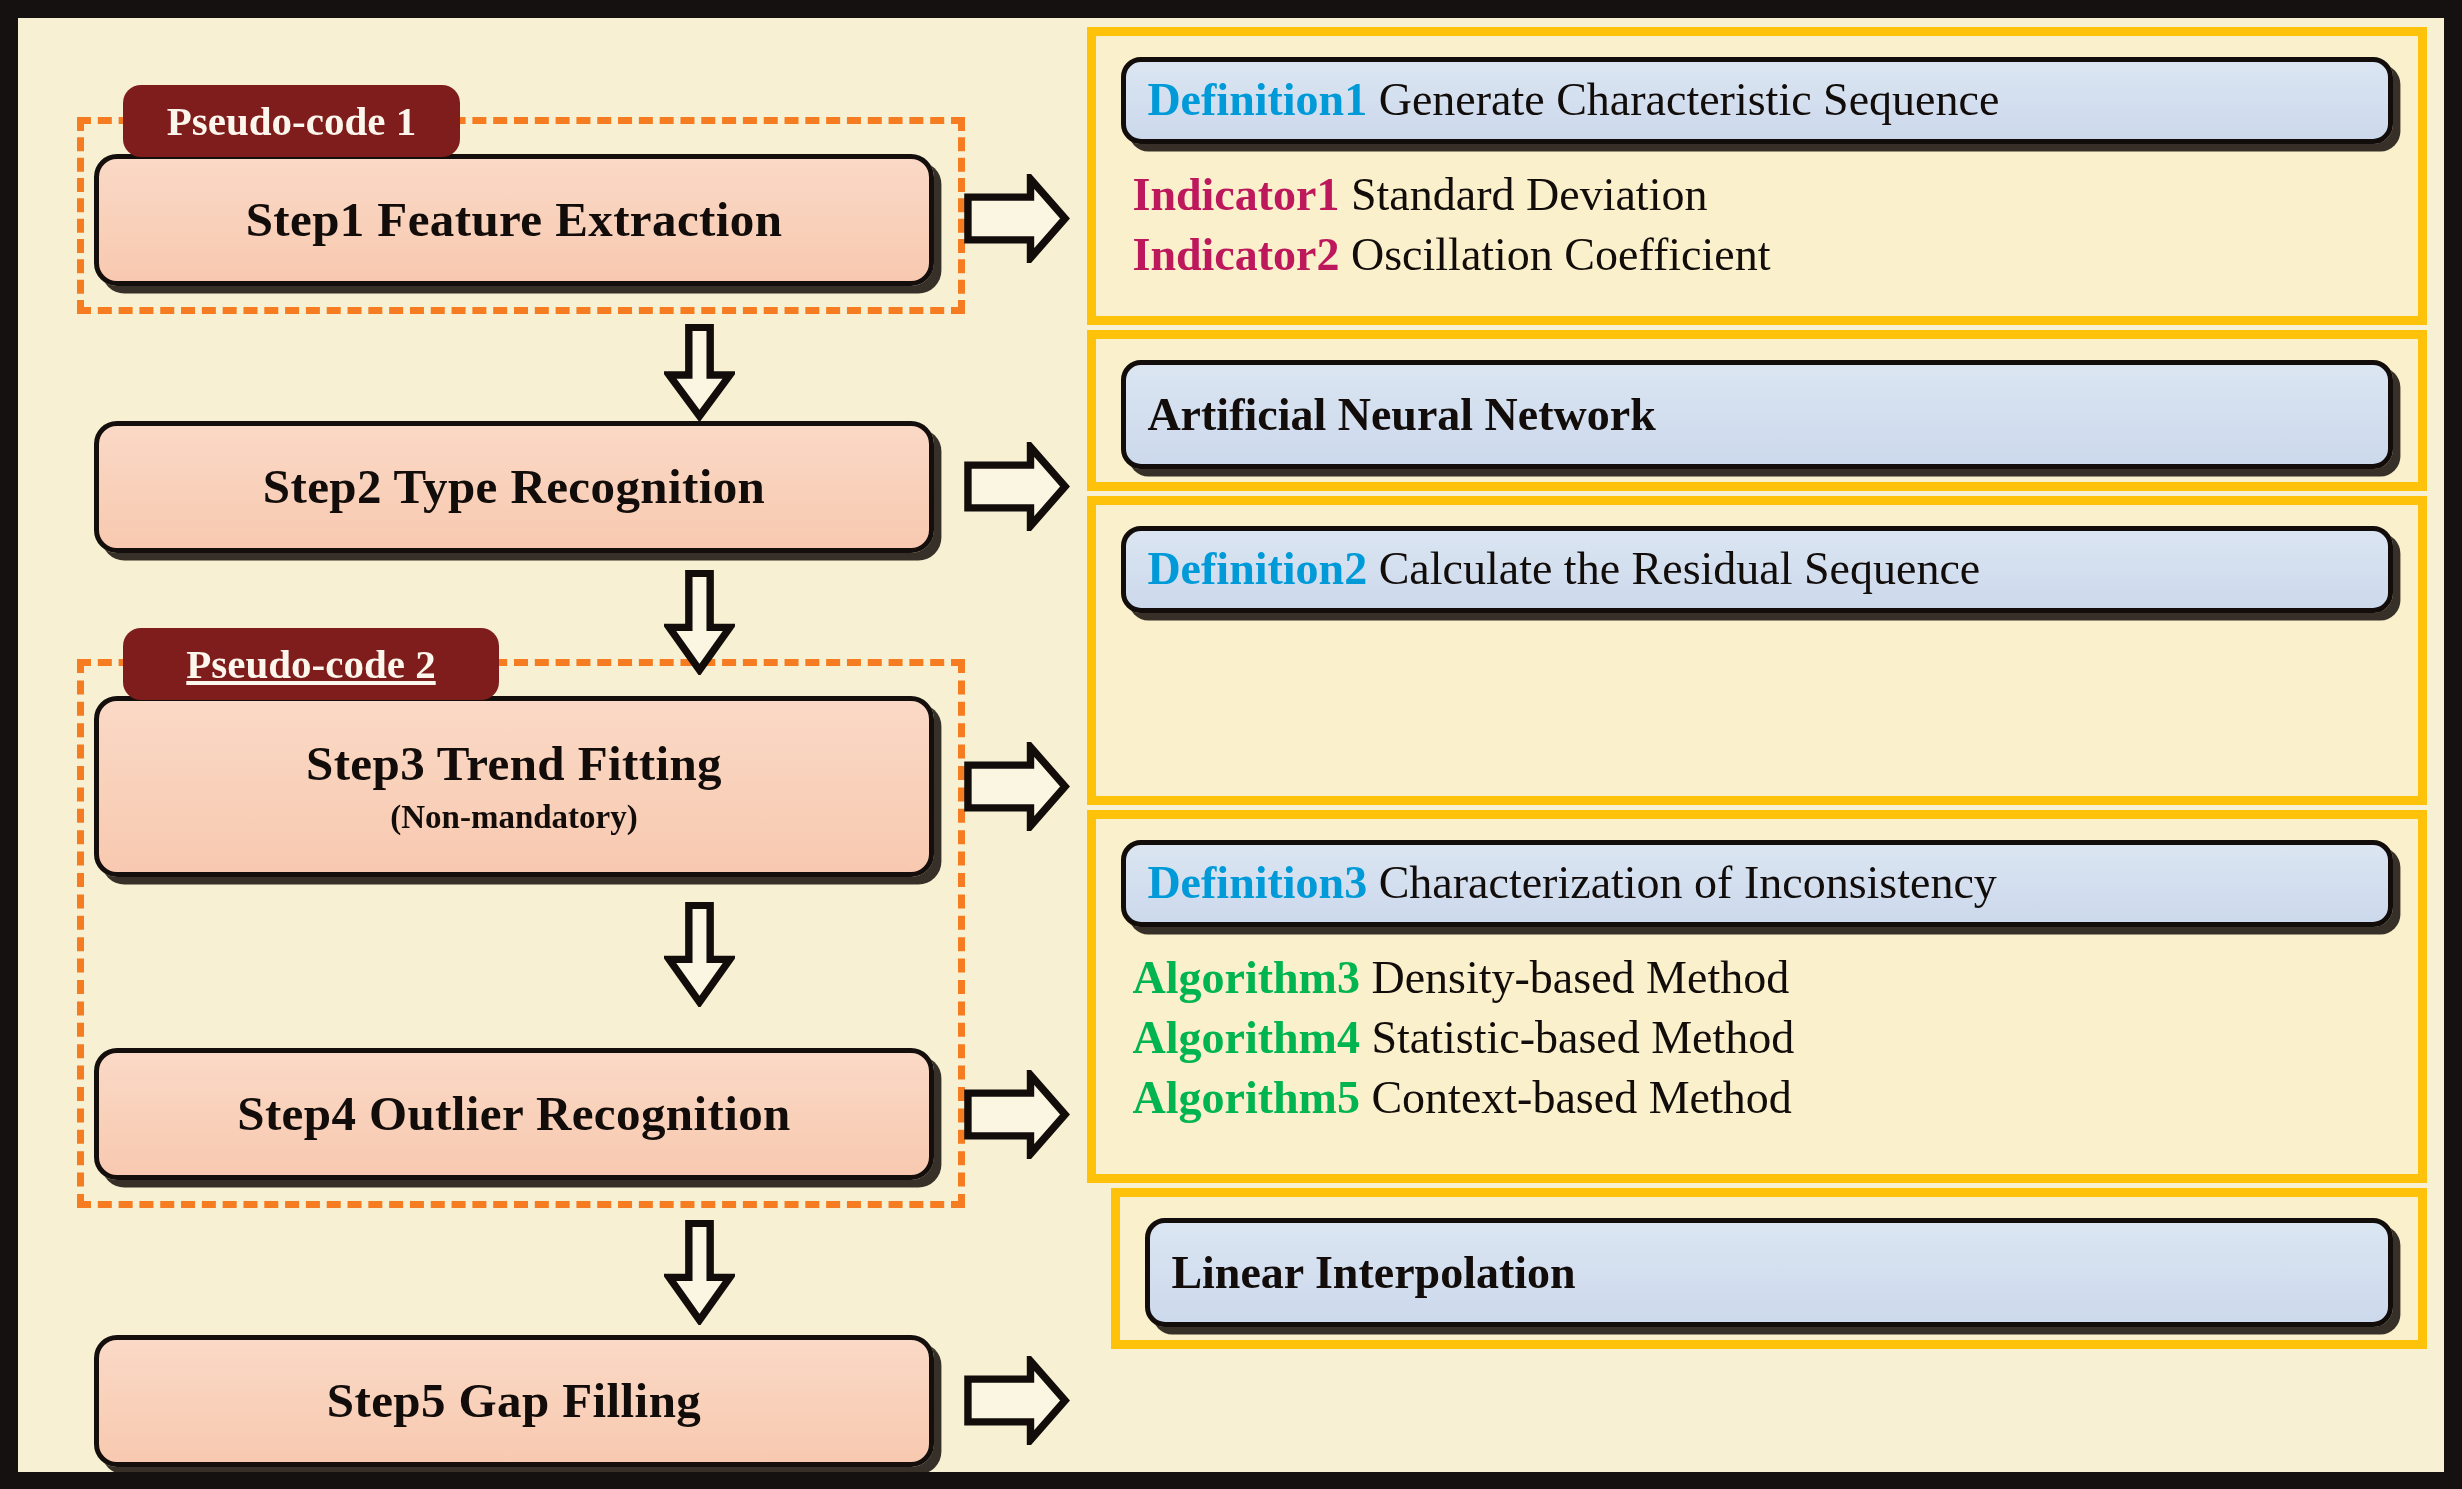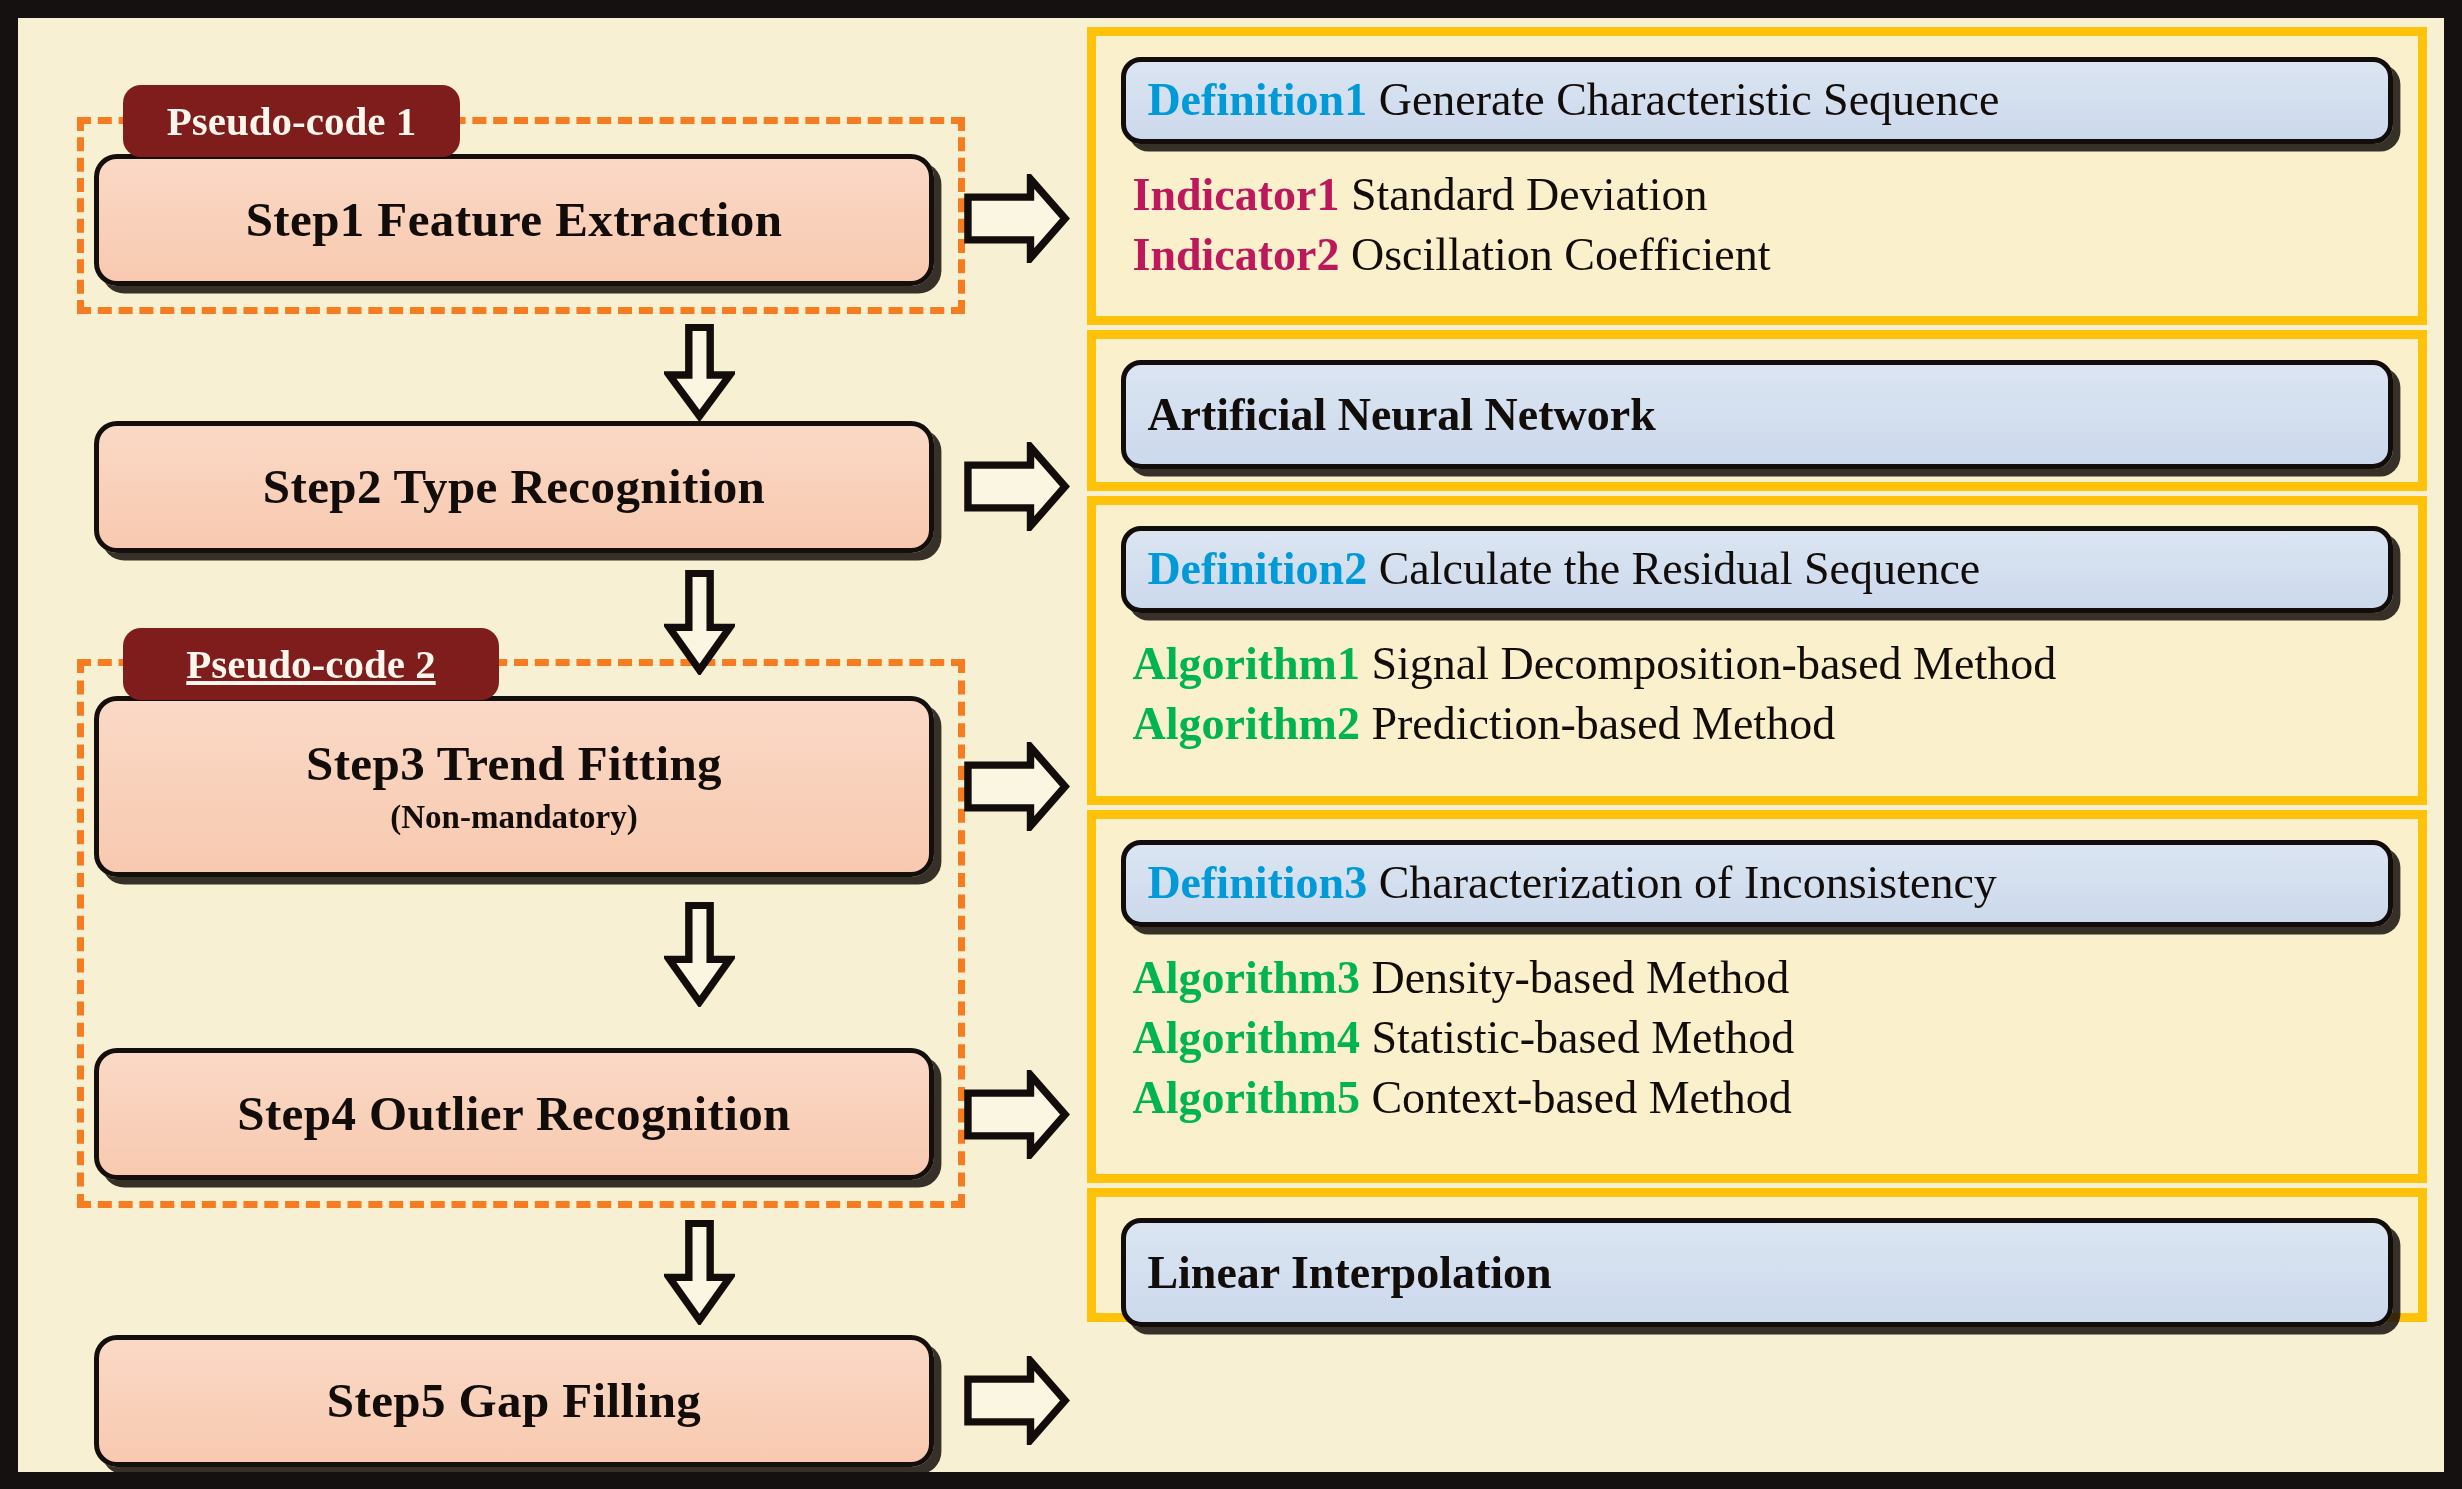--- a/index.html
+++ b/index.html
@@ -258,30 +258,20 @@
       </div>
     </div>
 
     <div class="yellow-section" style="height:309px;">
       <div class="blue-box">
         <span class="line">
           <span class="kw-def">Definition2</span>
           <span class="plain">Calculate the Residual Sequence</span>
         </span>
       </div>
-      <div class="list-area">
-        <div class="list-line">
-          <span class="kw-alg">Algorithm1</span>
-          <span class="plain">Signal Decomposition-based Method</span>
-        </div>
-        <div class="list-line">
-          <span class="kw-alg">Algorithm2</span>
-          <span class="plain">Prediction-based Method</span>
-        </div>
-      </div>
     </div>
 
     <div class="yellow-section" style="height:373px;">
       <div class="blue-box">
         <span class="line">
           <span class="kw-def">Definition3</span>
           <span class="plain">Characterization of Inconsistency</span>
         </span>
       </div>
       <div class="list-area">
@@ -293,21 +283,21 @@
           <span class="kw-alg">Algorithm4</span>
           <span class="plain">Statistic-based Method</span>
         </div>
         <div class="list-line">
           <span class="kw-alg">Algorithm5</span>
           <span class="plain">Context-based Method</span>
         </div>
       </div>
     </div>
 
-    <div class="yellow-section" style="height:134px;">
+    <div class="yellow-section" style="height:161px;margin-left:24px;">
       <div class="blue-box" style="min-height:109px;">
         <span class="line">
           <span class="bold-plain">Linear Interpolation</span>
         </span>
       </div>
     </div>
 
   </div>
 </div>
 

